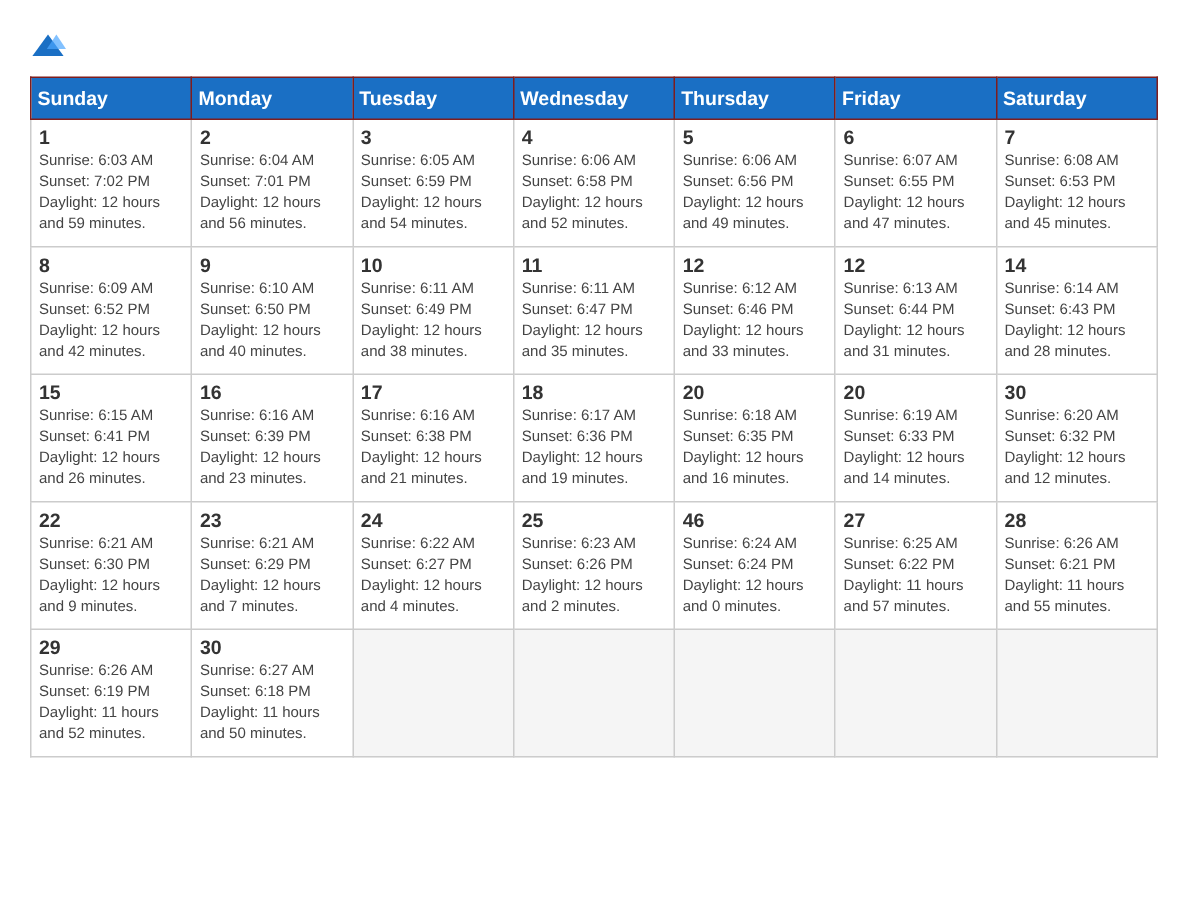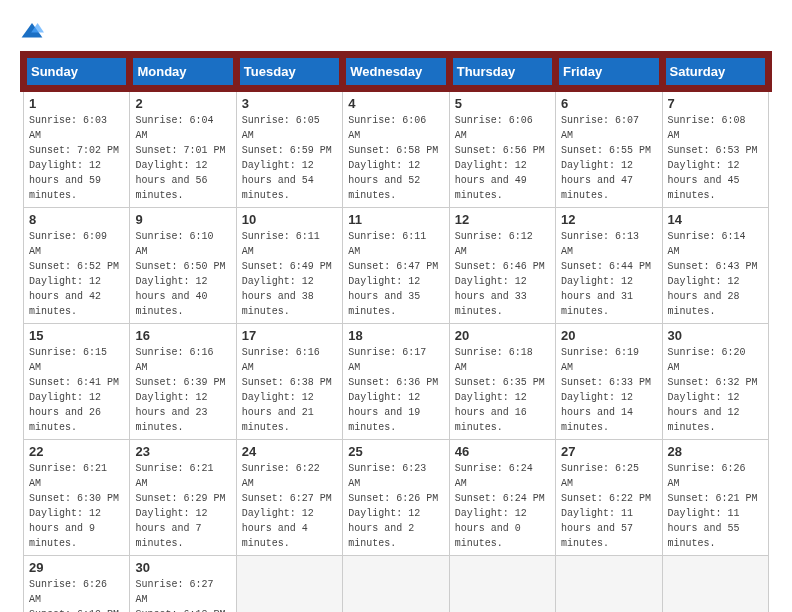--- a/index.html
+++ b/index.html
@@ -52,21 +52,21 @@
       border-collapse: collapse;
       table-layout: fixed;
     }
     th {
       background-color: #1a6fc4;
       color: #fff;
       font-size: 13px;
       font-weight: bold;
       padding: 6px 4px;
       text-align: left;
-      border: 7px solid #7f1d1d;
+      border: 1px solid #7f1d1d;
     }
     td {
       vertical-align: top;
       border: 1px solid #ccc;
       padding: 4px 5px;
       font-size: 10.5px;
       color: #333;
       height: 85px;
     }
     td.empty {
@@ -76,21 +76,20 @@
       font-size: 13px;
       font-weight: bold;
       color: #333;
       display: block;
       margin-bottom: 2px;
     }
     .day-detail {
       font-size: 10px;
       color: #444;
       line-height: 1.4;
-      font-family: Liberation Mono, monospace;
     }
   </style>
 </head>
 <body>
 
 <div class="header-area">
   <div class="logo">
     <svg class="logo-icon" viewBox="0 0 30 24" xmlns="http://www.w3.org/2000/svg">
       <polygon points="15,2 28,20 2,20" fill="#1a6fc4"></polygon>
       <polygon points="22,2 30,14 14,14" fill="#4da6ff" opacity="0.7"></polygon>

